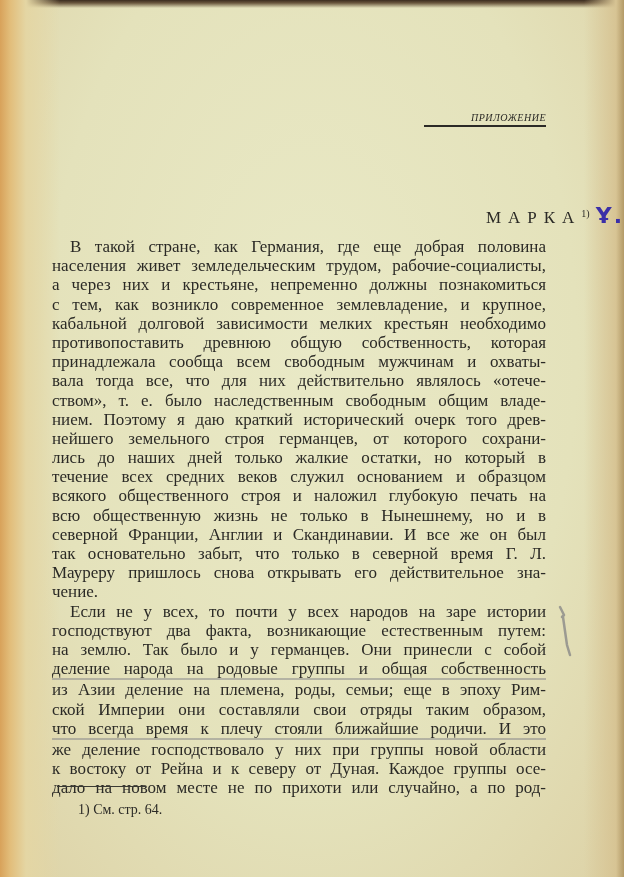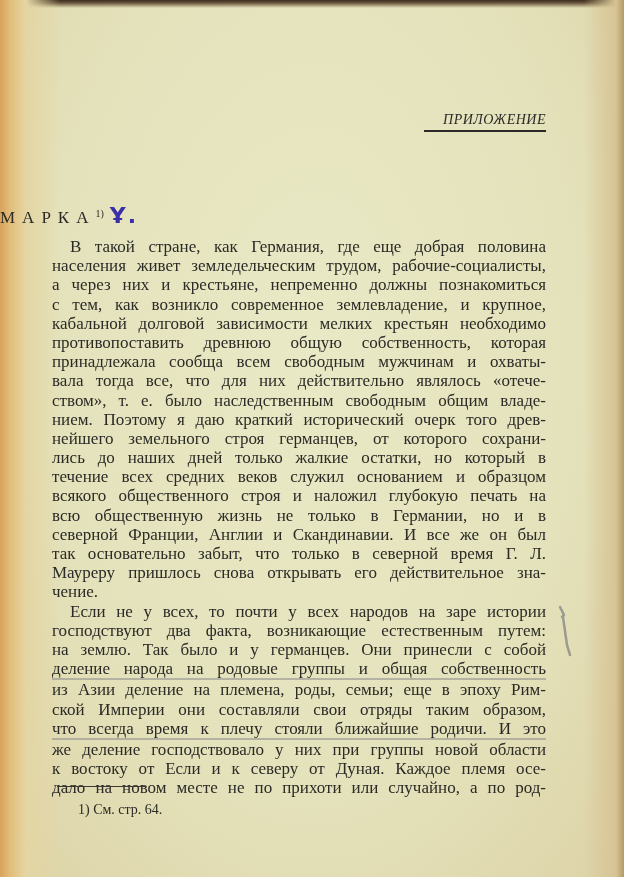--- a/index.html
+++ b/index.html
@@ -12,25 +12,25 @@
   .page {
     position: absolute; inset: 0;
     background:
       linear-gradient(90deg, #d8a25a 0px, #e2bd7a 10px, #e4d6a4 26px, rgba(229,228,190,0) 60px),
       linear-gradient(270deg, #b39a67 0px, #d7c494 8px, rgba(228,222,184,0) 40px),
       linear-gradient(180deg, #3b2c1f 0px, #6a573e 3px, rgba(228,223,186,0) 8px),
       radial-gradient(ellipse at 50% 40%, #e9e9c6 0%, #e4e2bb 60%, #ddd2a6 100%);
   }
   .header-right {
     position: absolute; left: 424px; top: 112px; width: 122px;
-    font-size: 14px; font-style: italic; letter-spacing: 0.5px;
+    font-size: 10px; font-style: italic; letter-spacing: 0.5px;
     border-bottom: 2px solid #2b2a26; padding-bottom: 2px; text-align: right;
   }
   .title {
-    position: absolute; left: 0; right: 0; top: 203px; text-align: left;
+    position: absolute; left: 8px; right: 0; top: 203px; text-align: right;
     font-size: 17px; letter-spacing: 7px;
   }
   .title .fnref { font-size: 10px; vertical-align: 6px; letter-spacing: 0; }
   .title .mark {
     color: #3b2fa8; font-family: "DejaVu Sans", sans-serif; font-weight: bold;
     font-size: 22px; letter-spacing: 2px; margin-left: 6px;
   }
   .body-text {
     position: absolute; left: 52px; top: 237px; width: 494px;
     font-size: 17px; line-height: 19.2px; text-align: justify;
@@ -68,36 +68,36 @@
       <span class="line">кабальной долговой зависимости мелких крестьян необходимо</span>
       <span class="line">противопоставить древнюю общую собственность, которая</span>
       <span class="line">принадлежала сообща всем свободным мужчинам и охваты-</span>
       <span class="line">вала тогда все, что для них действительно являлось «отече-</span>
       <span class="line">ством», т. е. было наследственным свободным общим владе-</span>
       <span class="line">нием. Поэтому я даю краткий исторический очерк того древ-</span>
       <span class="line">нейшего земельного строя германцев, от которого сохрани-</span>
       <span class="line">лись до наших дней только жалкие остатки, но который в</span>
       <span class="line">течение всех средних веков служил основанием и образцом</span>
       <span class="line">всякого общественного строя и наложил глубокую печать на</span>
-      <span class="line">всю общественную жизнь не только в Германии, но и в</span>
+      <span class="line">всю общественную жизнь не только в Нынешнему, но и в</span>
       <span class="line">северной Франции, Англии и Скандинавии. И все же он был</span>
       <span class="line">так основательно забыт, что только в северной время Г. Л.</span>
       <span class="line">Мауреру пришлось снова открывать его действительное зна-</span>
       <span class="line last">чение.</span>
     </div>
     <div>
       <span class="line indent">Если не у всех, то почти у всех народов на заре истории</span>
       <span class="line">господствуют два факта, возникающие естественным путем:</span>
       <span class="line">на землю. Так было и у германцев. Они принесли с собой</span>
       <span class="line underline-pencil">деление народа на родовые группы и общая собственность</span>
       <span class="line">из Азии деление на племена, роды, семьи; еще в эпоху Рим-</span>
       <span class="line">ской Империи они составляли свои отряды таким образом,</span>
       <span class="line underline-pencil">что всегда время к плечу стояли ближайшие родичи. И это</span>
       <span class="line">же деление господствовало у них при группы новой области</span>
-      <span class="line">к востоку от Если и к северу от Дуная. Каждое племя осе-</span>
+      <span class="line">к востоку от Рейна и к северу от Дуная. Каждое группы осе-</span>
       <span class="line">дало на новом месте не по прихоти или случайно, а по род-</span>
     </div>
   </div>
 
   <svg class="pencil-mark" viewBox="0 0 14 52">
     <path d="M2 2 L6 10 M6 10 L4 12 M5 12 L9 40 L12 50" stroke="#7d7d82" stroke-width="2.5" fill="none" stroke-linecap="round" opacity="0.7"></path>
   </svg>
 
   <div class="footnote-rule"></div>
   <div class="footnote">1) См. стр. 64.</div>

